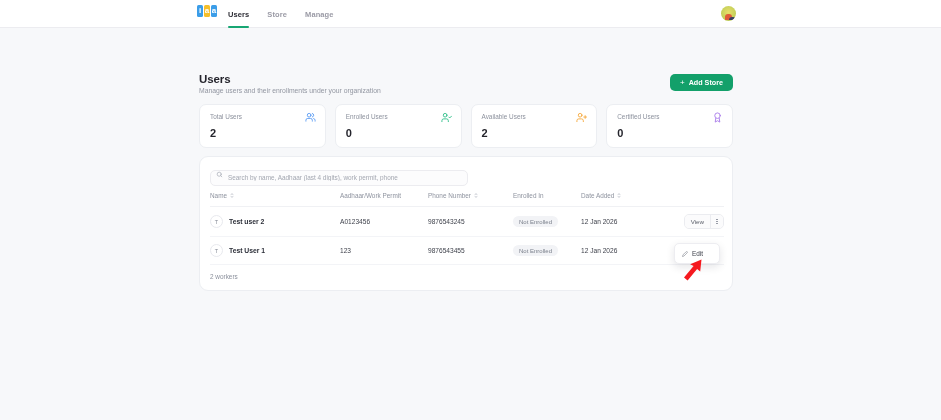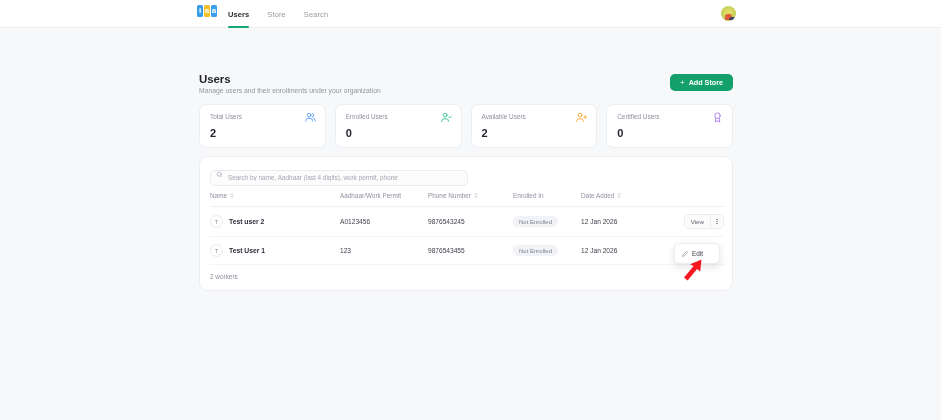--- a/index.html
+++ b/index.html
@@ -52,20 +52,21 @@
   }
   .nav-tab {
     font-size: 7.5px;
     color: #9a9aa5;
     height: 28px;
     display: flex;
     align-items: center;
     position: relative;
     cursor: pointer;
     letter-spacing: .1px;
+    font-weight: bold;
   }
   .nav-tab.active { color: #2b2b33; font-weight: 700; }
   .nav-tab.active::after {
     content: "";
     position: absolute;
     left: 0; right: 0; bottom: 0;
     height: 2px;
     background: #17a673;
     border-radius: 2px;
   }
@@ -349,21 +350,21 @@
 
   <div class="logo">
     <span class="logo-tile t1">i</span>
     <span class="logo-tile t2">a</span>
     <span class="logo-tile t3">a</span>
   </div>
 
   <div class="nav-tabs">
     <div class="nav-tab active">Users</div>
     <div class="nav-tab">Store</div>
-    <div class="nav-tab">Search</div>
+    <div class="nav-tab">Manage</div>
   </div>
 
   <div class="avatar-top">
     <div class="face">
       <div class="hair"></div>
     </div>
   </div>
 </div>
 
 <div class="page">

